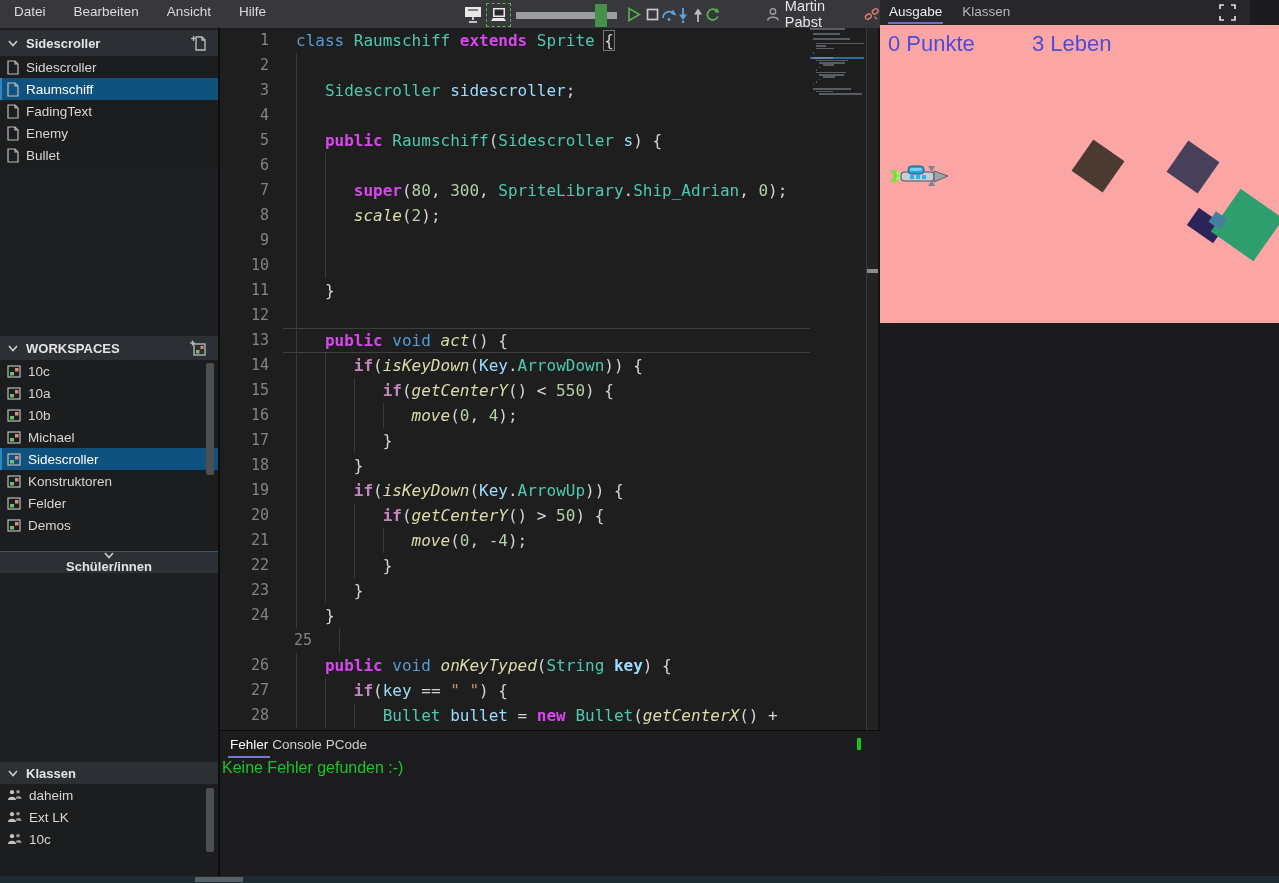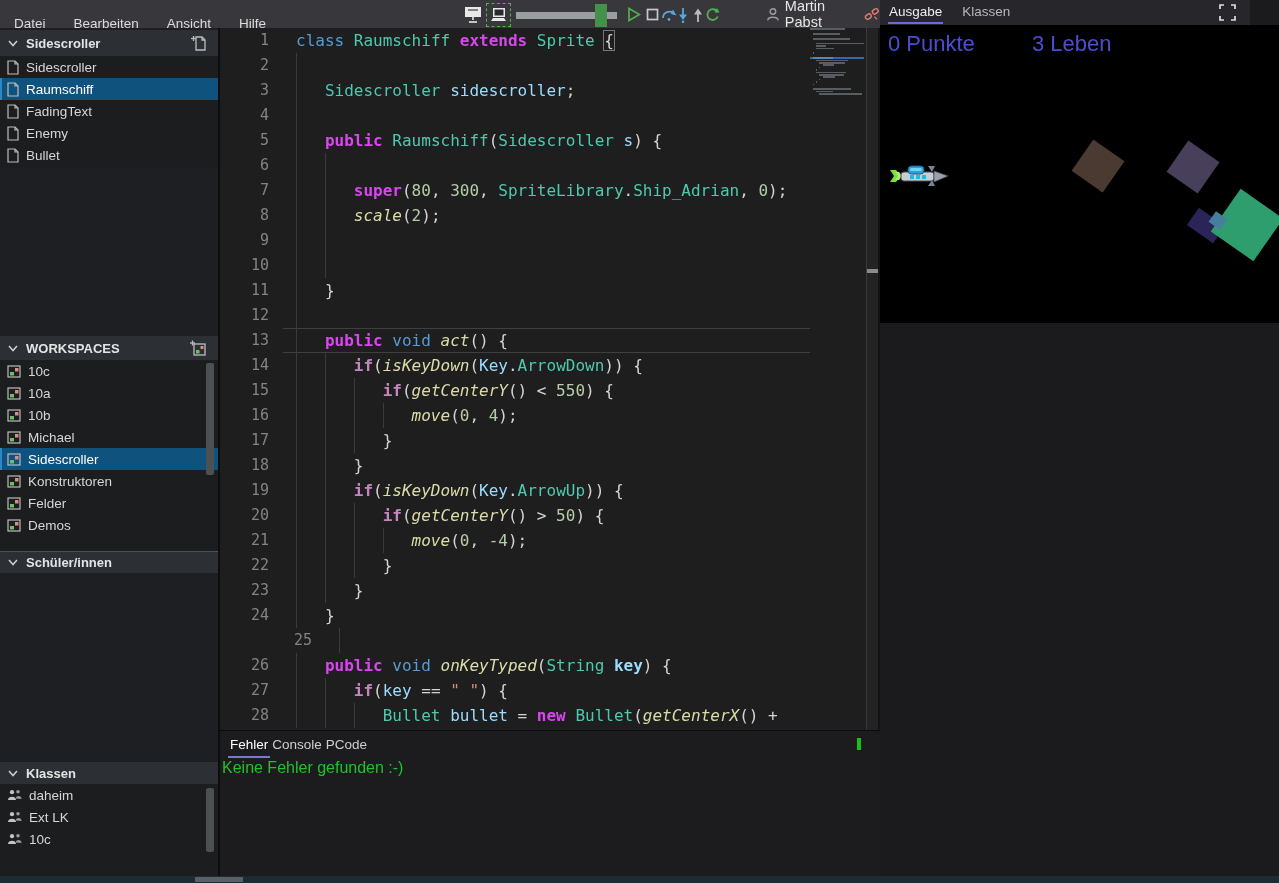--- a/index.html
+++ b/index.html
@@ -2,21 +2,21 @@
 <html><head>
 <meta charset="utf-8">
 <style>
   html,body{margin:0;padding:0;}
   body{width:1279px;height:883px;position:relative;overflow:hidden;background:#1e1e1e;
        font-family:"Liberation Sans",sans-serif;color:#d4d4d4;}
   svg{display:block;}
 
   
   #topbar{position:absolute;left:0;top:0;width:880px;height:28px;background:#37373c;}
-  #menu{position:absolute;left:0;top:16px;height:16px;display:flex;align-items:center;}
+  #menu{position:absolute;left:0;top:4px;height:16px;display:flex;align-items:center;}
   .menu-item{padding:0 14px;font-size:13.5px;color:#dcdcdc;line-height:28px;cursor:default;}
   .tb-icon{position:absolute;top:5px;}
   #present-box{position:absolute;left:486px;top:3px;width:23px;height:22px;border:1px dashed #57b24f;}
   #slider-track{position:absolute;left:516px;top:12px;width:101px;height:7px;background:#9a9da1;}
   #slider-thumb{position:absolute;left:79px;top:-8px;width:12px;height:23px;background:#44914c;}
   #user-area{position:absolute;left:766px;top:0;height:28px;display:flex;align-items:center;gap:5px;}
   #user-name{font-size:14.5px;color:#e6e6e6;}
 
   
   #sidebar{position:absolute;left:0;top:28px;width:218px;height:848px;background:#1d1f22;}
@@ -60,21 +60,21 @@
   .bp-tab.active{color:#fff;border-bottom:2px solid #7678d2;}
   #bp-indicator{position:absolute;left:637px;top:7px;width:4px;height:12px;background:#17c117;}
   #bp-message{position:absolute;left:2px;top:28px;font-size:16px;color:#1dc42a;}
 
   
   #right-panel{position:absolute;left:880px;top:0;width:399px;height:883px;background:#1b1b1d;}
   #rp-tabbar{position:absolute;left:0;top:0;width:370px;height:25px;background:#27272b;}
   #rp-tabs{position:absolute;left:8px;top:2px;display:flex;gap:18px;}
   .rp-tab{font-size:13.5px;color:#b8b8b8;padding:2px 1px 3px 1px;cursor:pointer;}
   .rp-tab.active{color:#eee;border-bottom:2px solid #6c6cd8;}
-  #game-area{position:absolute;left:0;top:25px;width:399px;height:298px;background:#000000;overflow:hidden;}
+  #game-area{position:absolute;left:0;top:25px;width:399px;height:298px;background:#fca5a5;overflow:hidden;}
   .hud{position:absolute;top:6px;font-size:22px;color:#4d4dd3;}
   #score{left:8px;} #lives{left:152px;}
   .sq{position:absolute;}
 
   
   #statusbar{position:absolute;left:0;top:876px;width:1279px;height:7px;background:#1d2b33;}
   #statusbar-thumb{position:absolute;left:195px;top:1px;width:48px;height:5px;background:#596066;}
 </style>
 </head>
 <body>
@@ -317,21 +317,21 @@
             <rect x="1" y="1" width="12" height="11" fill="none" stroke="#bdbdbd" stroke-width="1.2"></rect>
             <rect x="3" y="7" width="4" height="3.5" fill="#6fbf67"></rect>
             <rect x="8" y="3" width="3.5" height="3.5" fill="#e08a80"></rect>
           </svg>
         </span>
         <span>Demos</span>
       </div>
     </div>
   <div class="v-scroll" style="left:206px;top:335px;height:112px;"></div>
 
-  <div class="sec-header" style="top:523px;height:21px;border-top:1px solid #3d5565;">
+  <div class="sec-header" style="top:523px;height:21px;border-top:1px solid #3d5565;flex-direction:column;">
     <span class="chev">
         <svg width="10" height="7" viewBox="0 0 10 7">
           <path d="M1,1 L5,5.5 L9,1" fill="none" stroke="#cfcfcf" stroke-width="1.5"></path>
         </svg>
       </span>
     <span>Schüler/innen</span>
   </div>
 
   <div class="sec-header" style="top:734px;height:22px;">
     <span class="chev">

